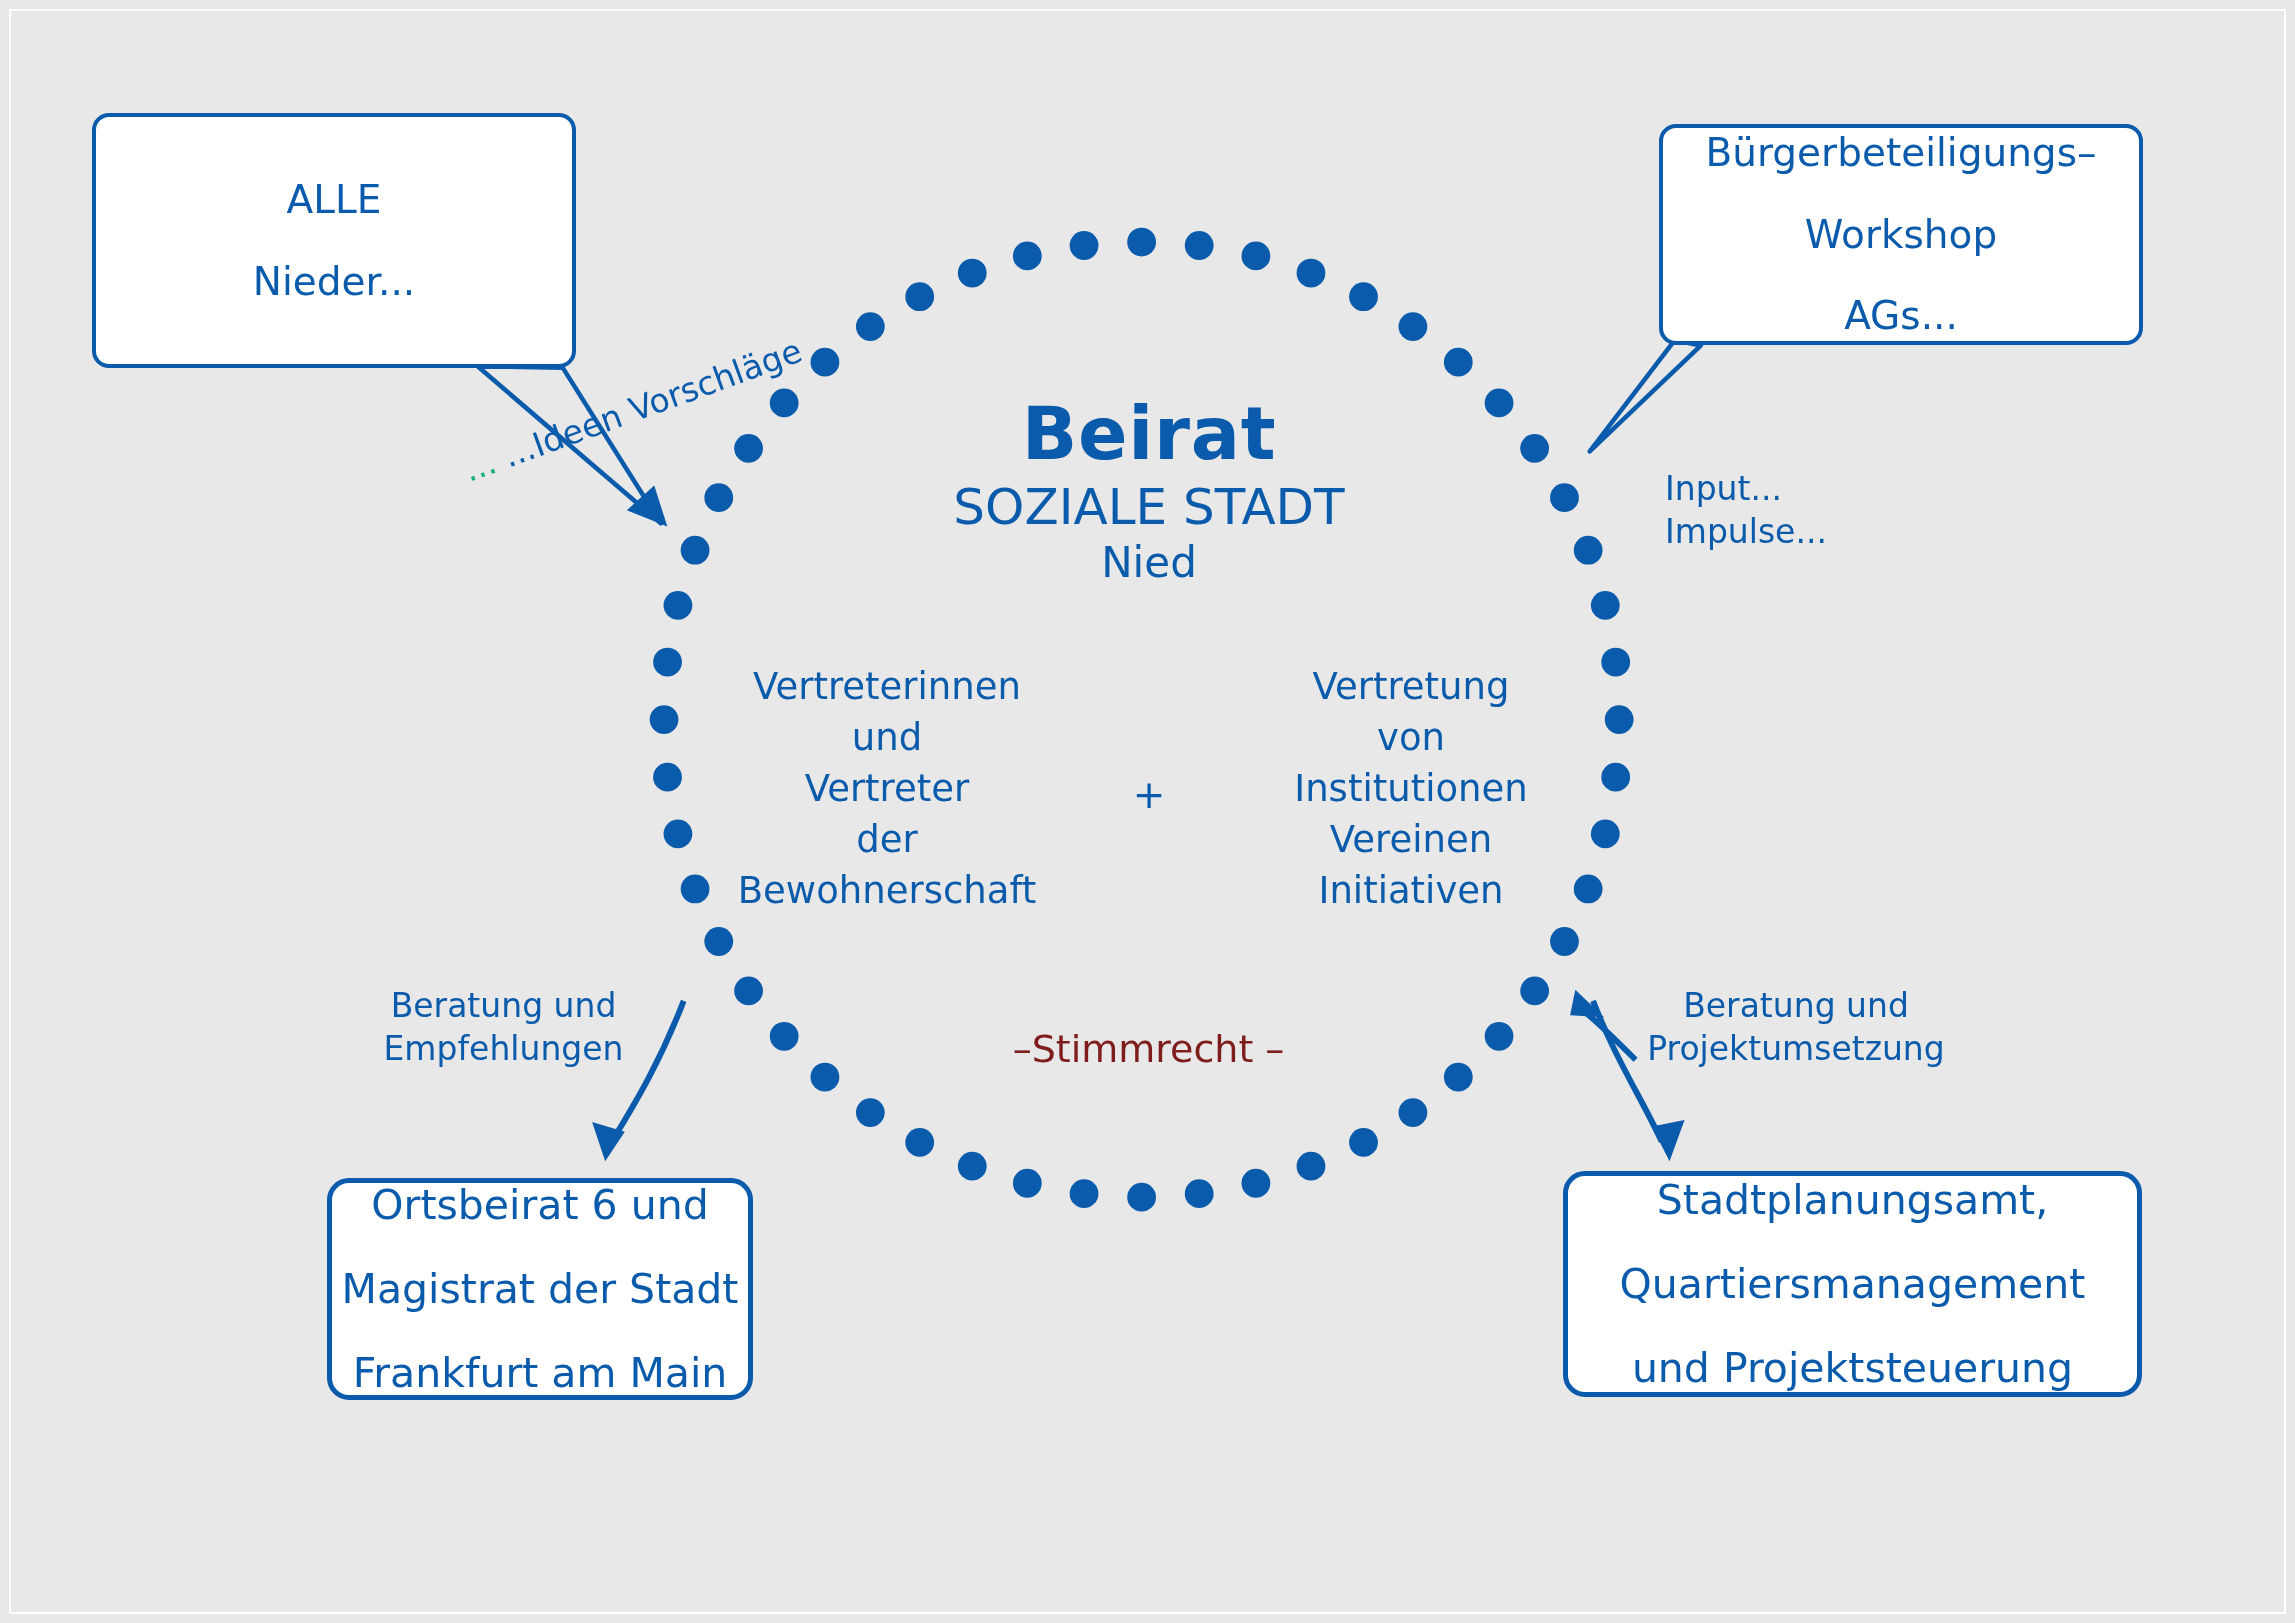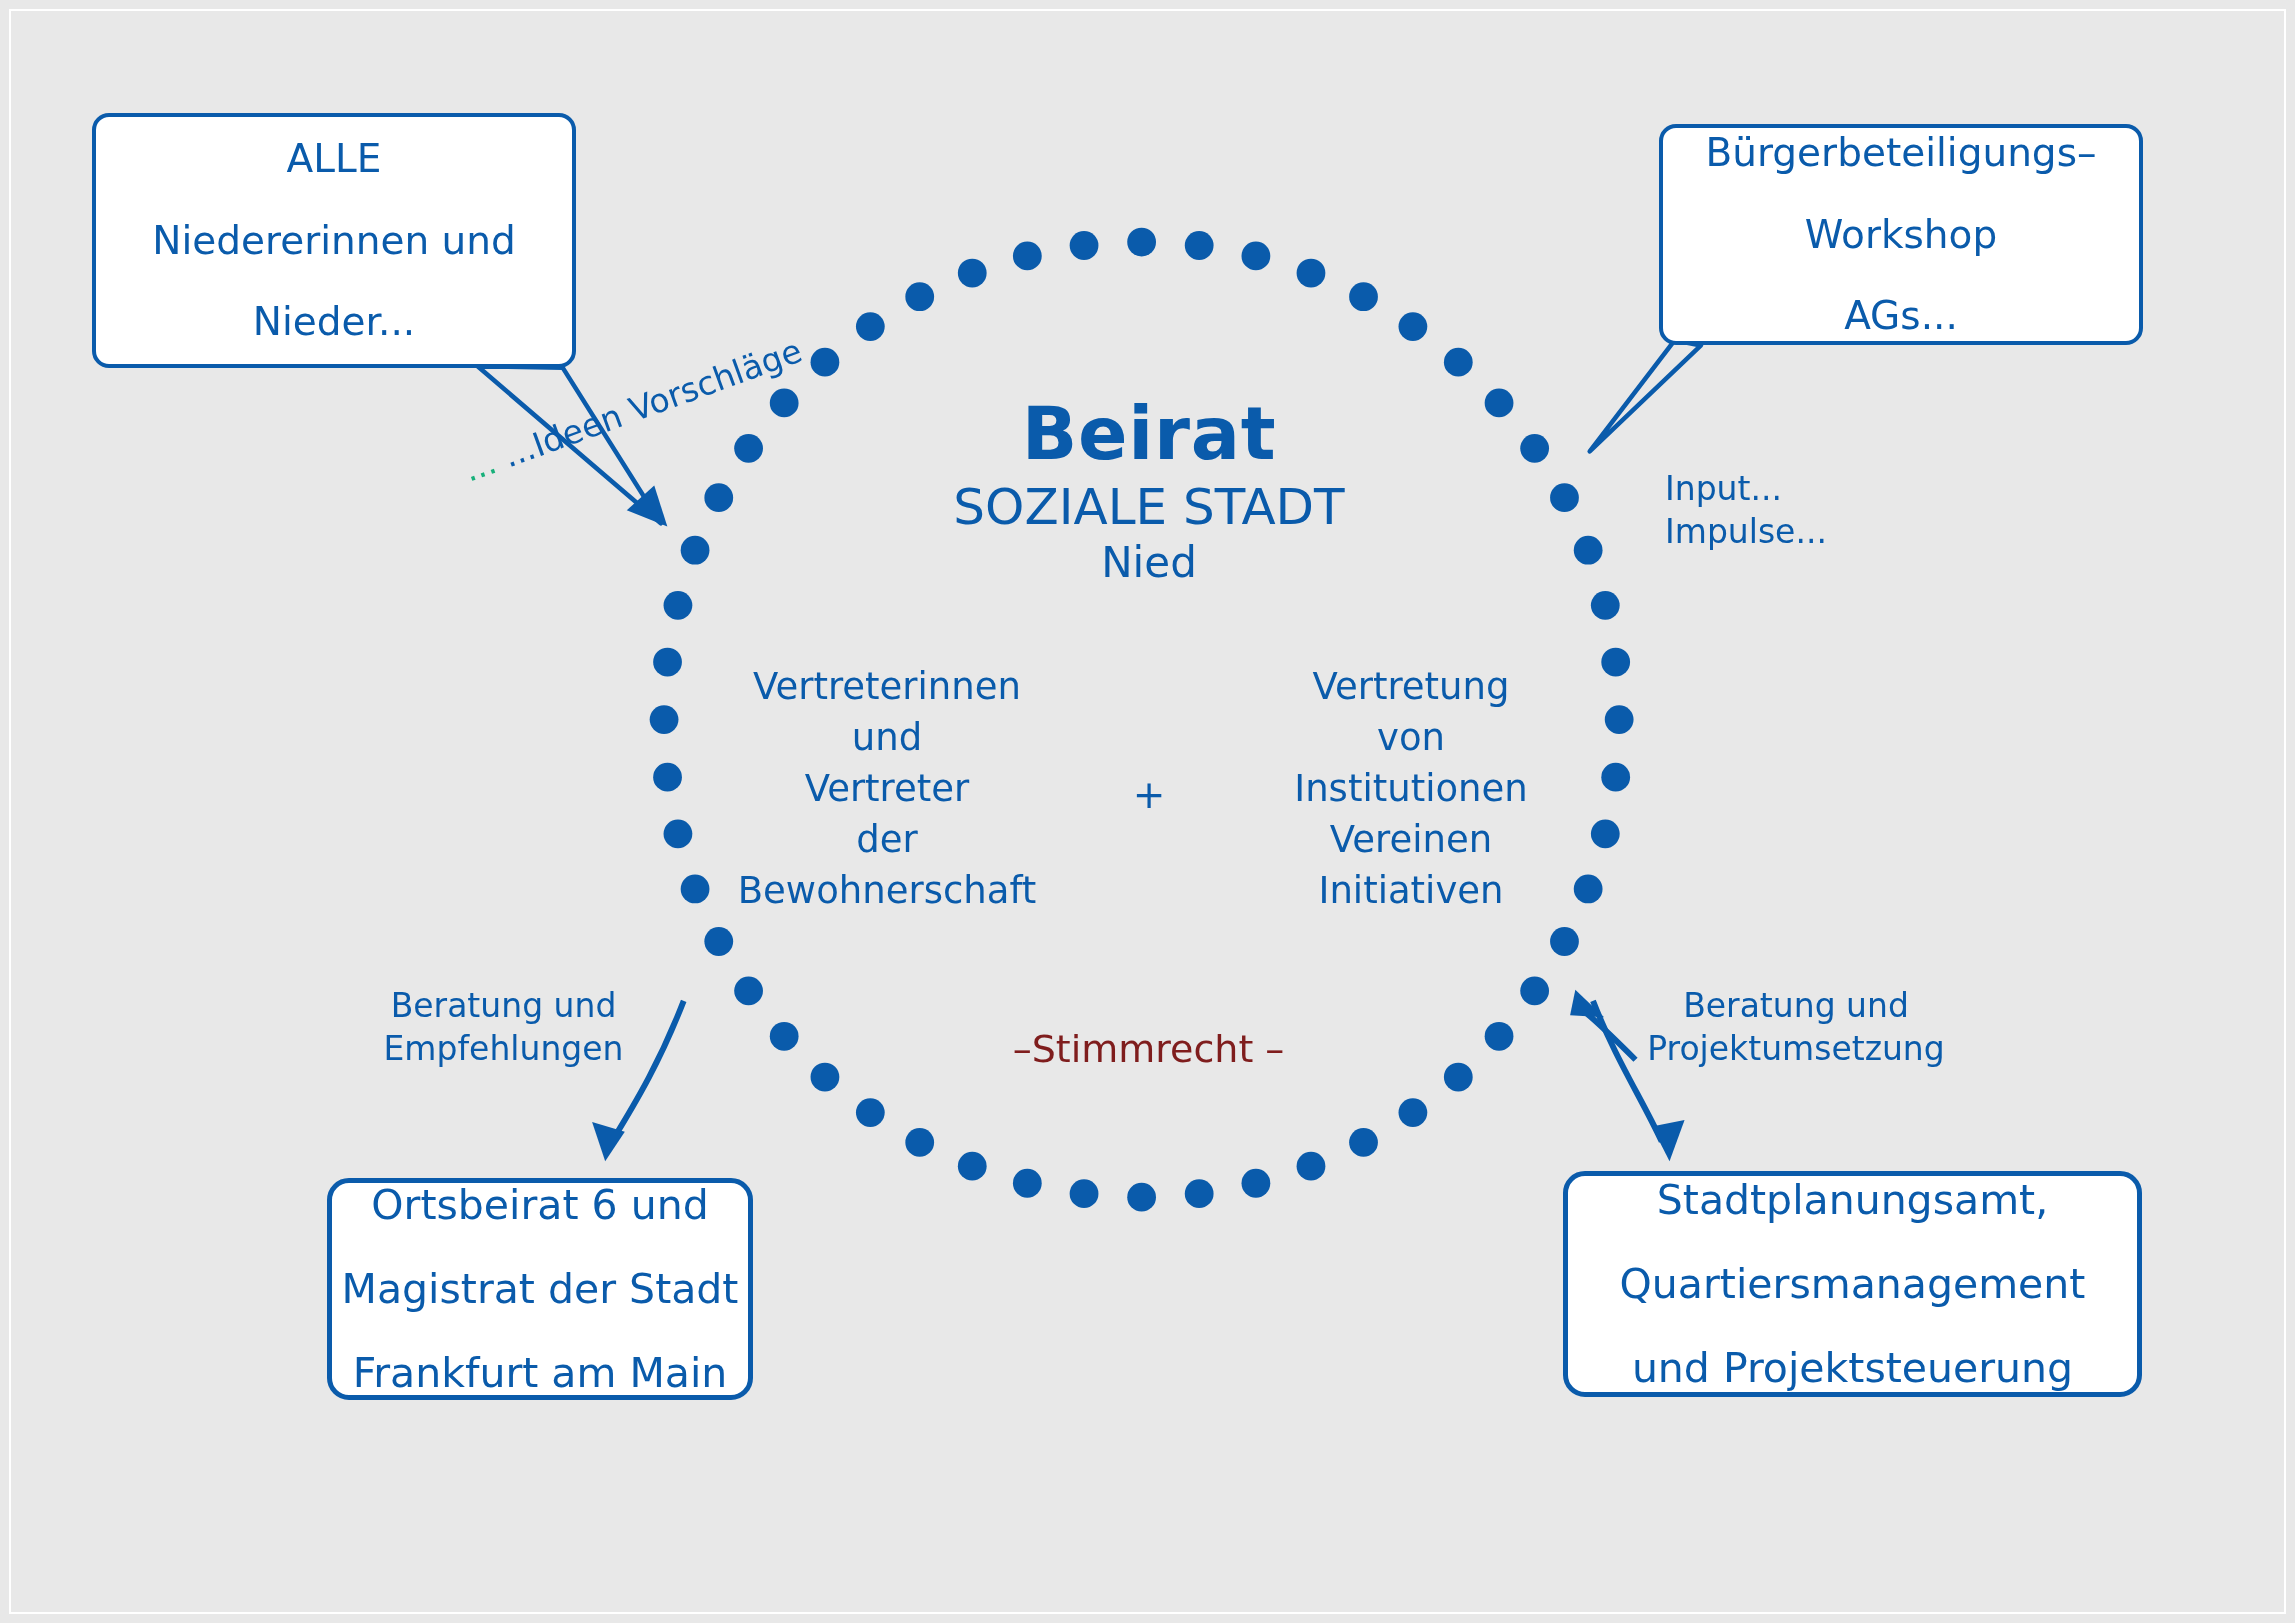--- a/index.html
+++ b/index.html
@@ -263,21 +263,20 @@
 von
 Institutionen
 Vereinen
 Initiativen</span></div>
   </div>
 
   <div class="stimmrecht">–Stimmrecht  –</div>
 
   <div class="bubble" id="bubble-all">
     <span>ALLE</span>
-    <span>Niedererinnen und</span>
     <span>Nieder...</span>
   </div>
 
   <div class="bubble" id="bubble-workshop">
     <span>Bürgerbeteiligungs–</span>
     <span>Workshop</span>
     <span>AGs...</span>
   </div>
 
   <div class="bubble" id="bubble-ortsbeirat">

